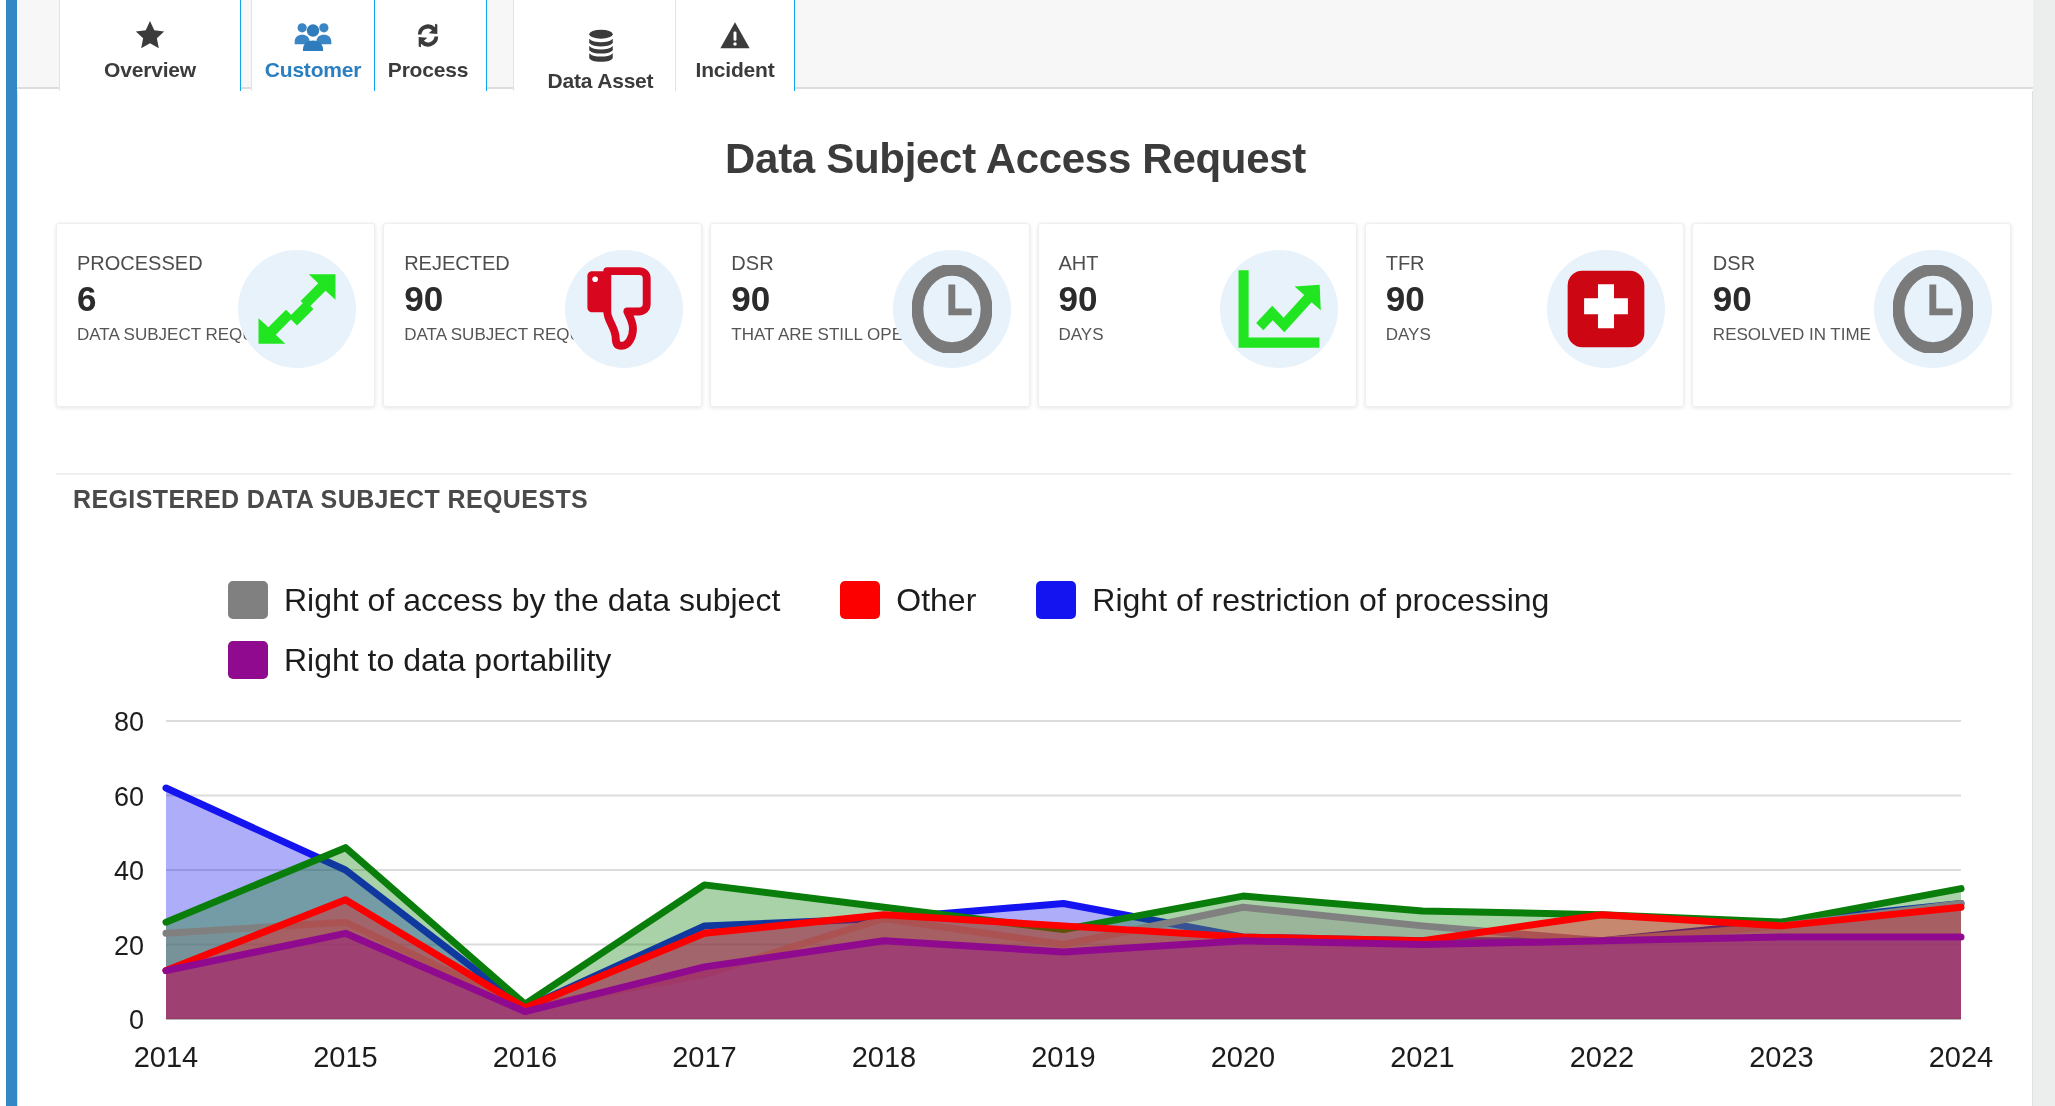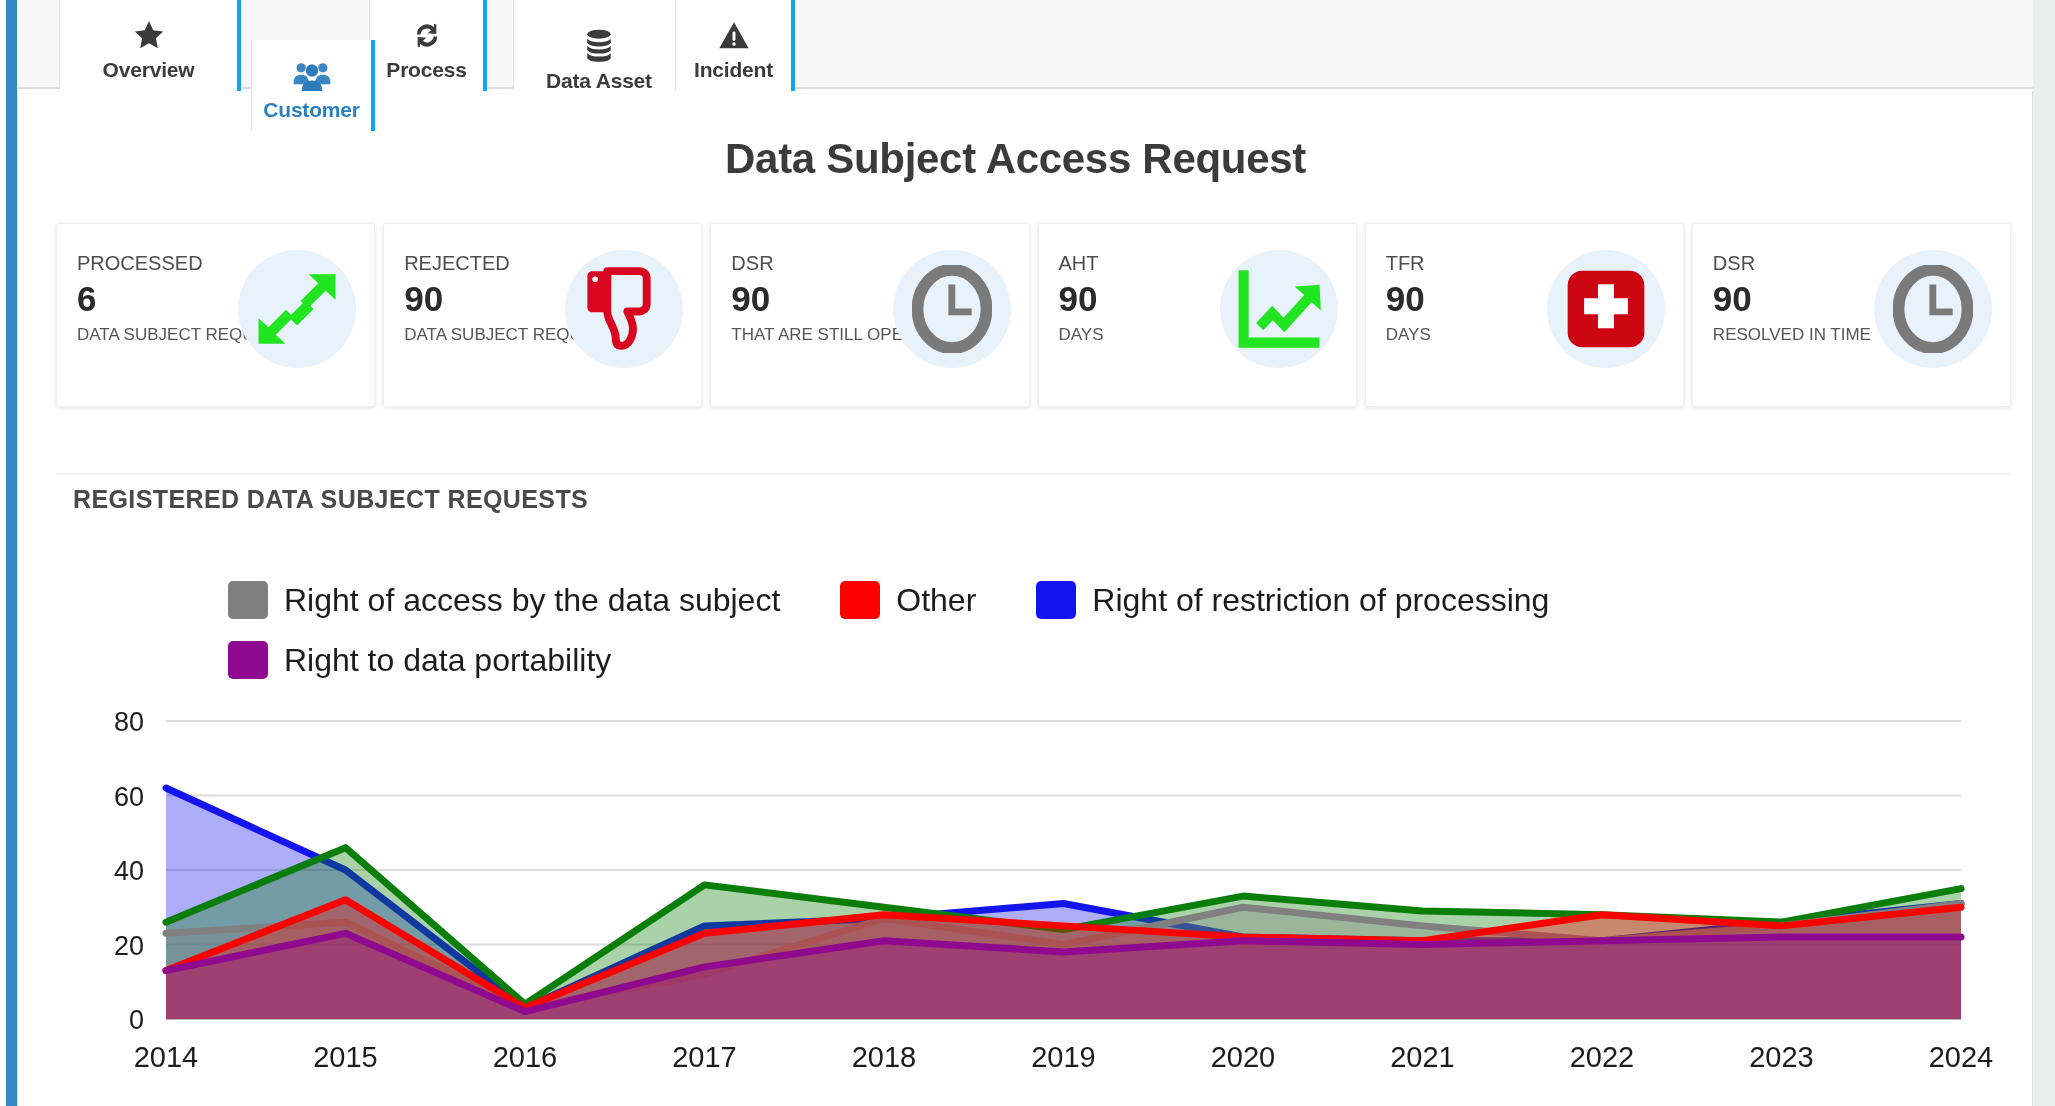--- a/index.html
+++ b/index.html
@@ -56,21 +56,21 @@
     top: 0;
     height: 91px;
     display: flex;
     flex-direction: column;
     align-items: center;
     justify-content: center;
     gap: 7px;
     padding: 0 20px;
     cursor: pointer;
     background: #ffffff;
-    border-right: 4px solid #0ea5e9;
+    border-right: 1px solid #0ea5e9;
     border-left: 1px solid #e3e3e3;
   }
   .tab .tab-icon {
     height: 40px;
     display: flex;
     align-items: flex-end;
     justify-content: center;
   }
   .tab .tab-label {
     font-size: 21px;
@@ -239,21 +239,21 @@
 
   <div id="tab-strip">
       <div class="tab inactive" style="left: 42px; width: 182px;">
         <div class="tab-icon">
           <svg width="34" height="33" viewBox="0 0 24 24">
             <path fill="#3b3b3b" d="M12 1.5l3.1 6.6 7.2.9-5.3 5 1.4 7.2L12 17.6 5.6 21.2 7 14 1.7 9l7.2-.9z"></path>
           </svg>
         </div>
         <div class="tab-label">Overview</div>
       </div>
-      <div class="tab active" style="left: 234px; width: 124px; margin-top: 40px;">
+      <div class="tab active" style="left: 234px; width: 124px;">
         <div class="tab-icon">
           <svg width="38" height="32" viewBox="0 0 28 22">
             <circle cx="6" cy="5" r="3.4" fill="#3a85c4"></circle>
             <circle cx="22" cy="5" r="3.4" fill="#3a85c4"></circle>
             <path d="M0.5 15c0-3.2 2.4-5 5.5-5s5.5 1.8 5.5 5v2h-11z" fill="#3a85c4"></path>
             <path d="M16.5 15c0-3.2 2.4-5 5.5-5s5.5 1.8 5.5 5v2h-11z" fill="#3a85c4"></path>
             <circle cx="14" cy="7" r="4.6" fill="#2f7cbd"></circle>
             <path d="M6.6 21c0-4.1 3.2-6.6 7.4-6.6s7.4 2.5 7.4 6.6v1H6.6z" fill="#2f7cbd"></path>
           </svg>
         </div>

